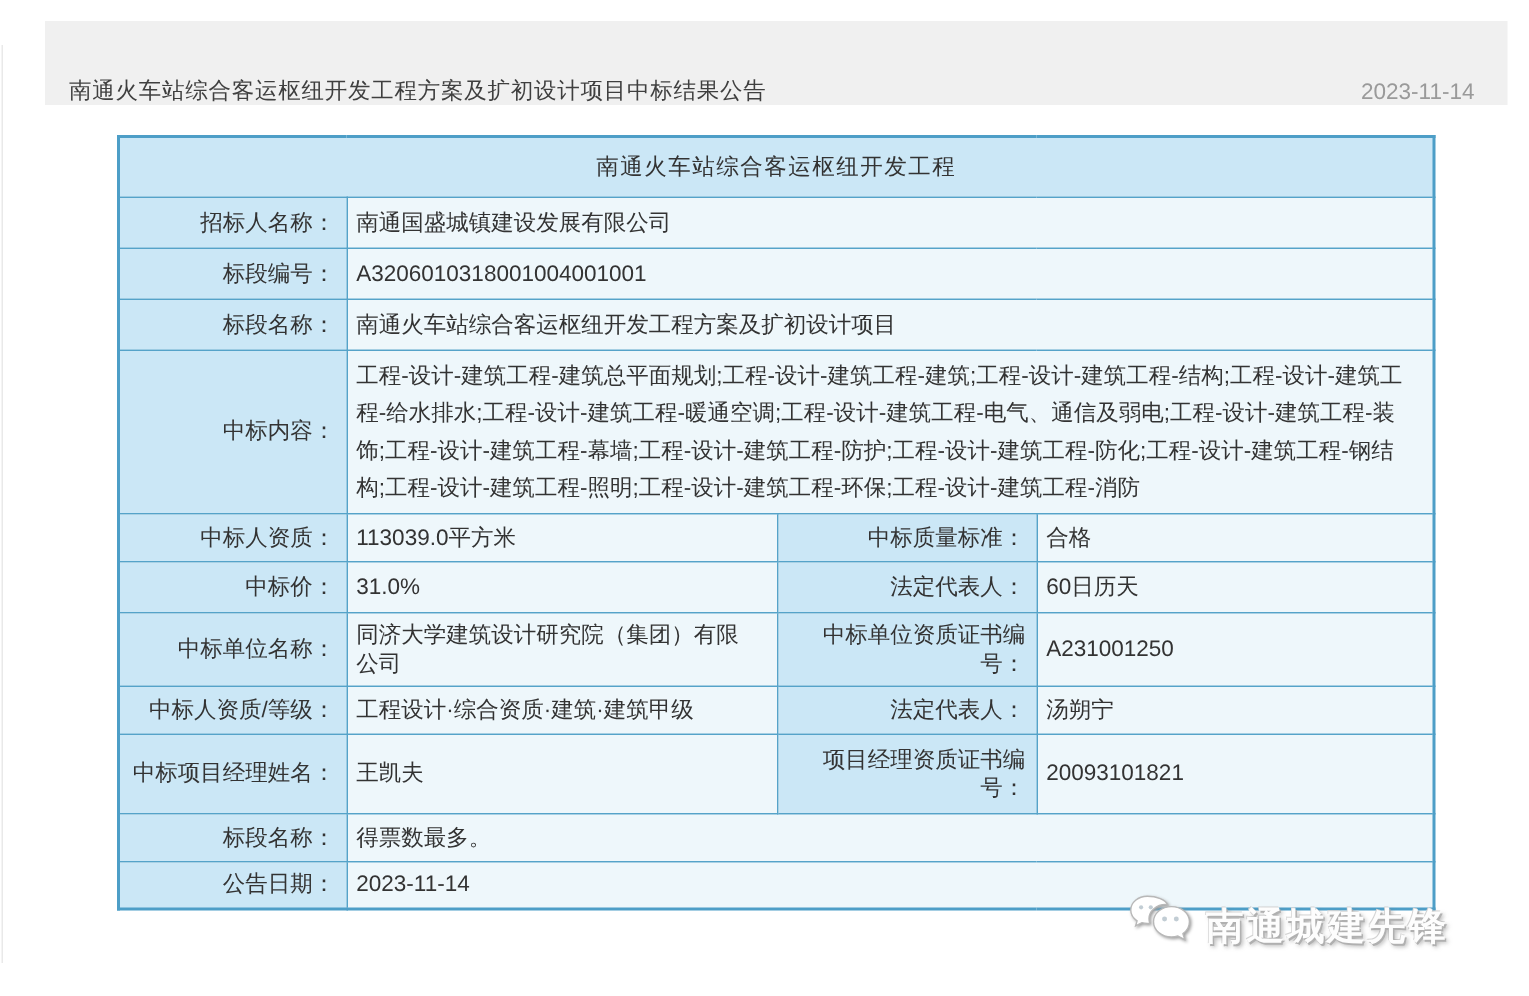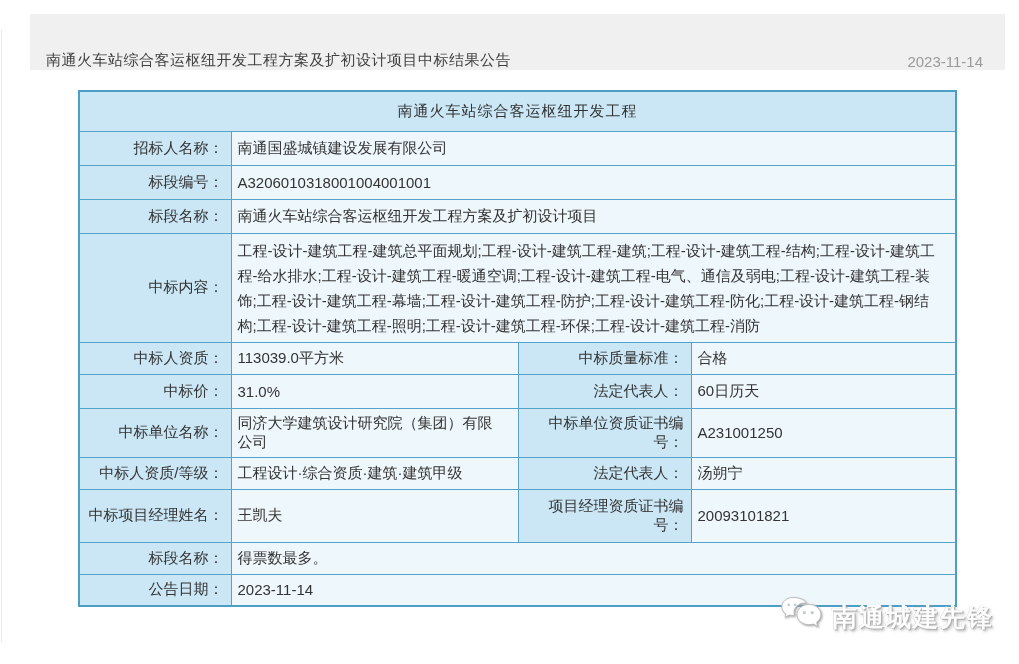--- a/index.html
+++ b/index.html
@@ -21,21 +21,21 @@
     border-collapse: collapse; table-layout: fixed; border: 2px solid #4d9ec7; }
   table.bid-table td { border: 1px solid #55a3c9; font-size: 15px; color: #333333;
     vertical-align: middle; overflow: hidden; }
   td.t-title { background: #cbe7f6; text-align: center; font-size: 17px; color: #2f2f2f;
     letter-spacing: 1px; }
   td.label { background: #cbe7f6; text-align: right; padding: 3px 7px 3px 3px; }
   td.value { background: #eef7fb; text-align: left; padding: 3px 16px 3px 6px; }
   td.content-cell { line-height: 25px; word-break: break-all; padding: 4px 8px 4px 6px; }
 
   
-  .watermark { position: absolute; left: 780px; top: 595px; display: flex;
+  .watermark { position: absolute; left: 752px; top: 595px; display: flex;
     align-items: center; z-index: 5; }
   .watermark .wicon { filter: drop-shadow(1px 1px 1px #9f9f9f); margin-right: 6px; }
   .watermark .wtext { font-size: 25px; font-weight: bold; color: #fdfdfd;
     letter-spacing: 2px; white-space: nowrap;
     text-shadow: 1px 1px 0 #b0b0b0, 2px 2px 3px rgba(120,120,120,0.55),
                  -0.5px -0.5px 0 #d5d5d5; }
 </style>
 </head>
 <body>
 

